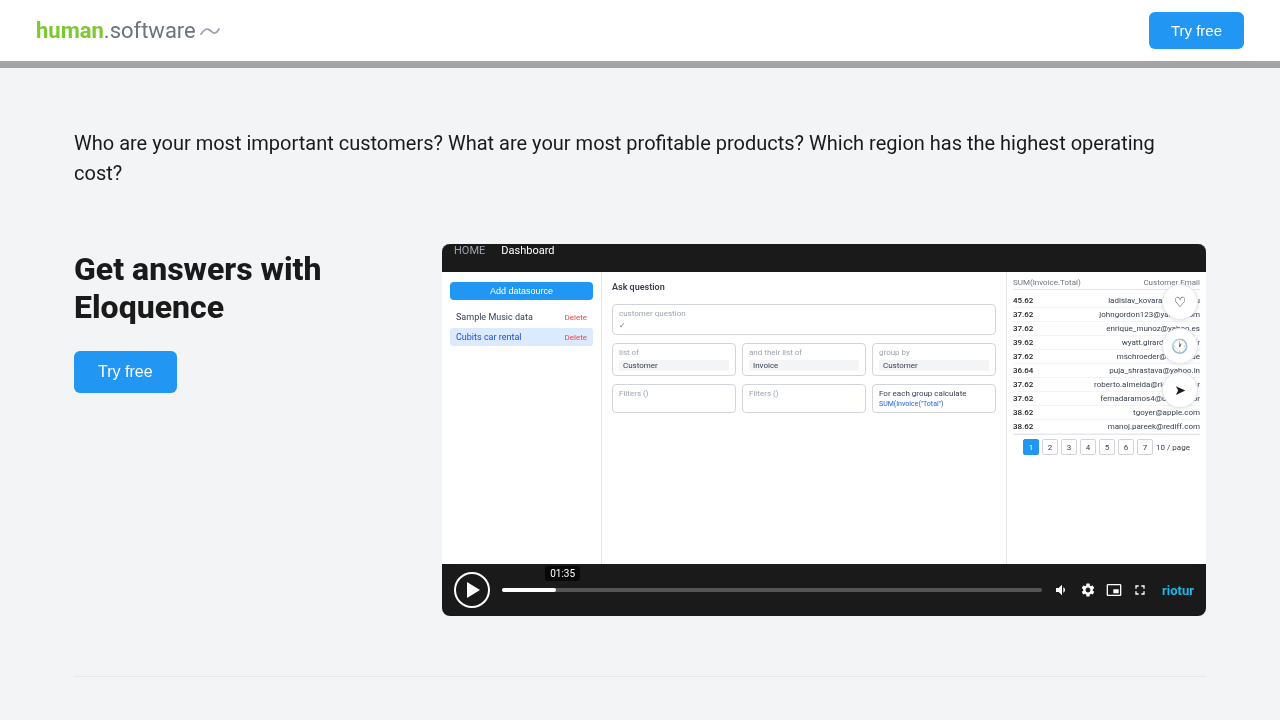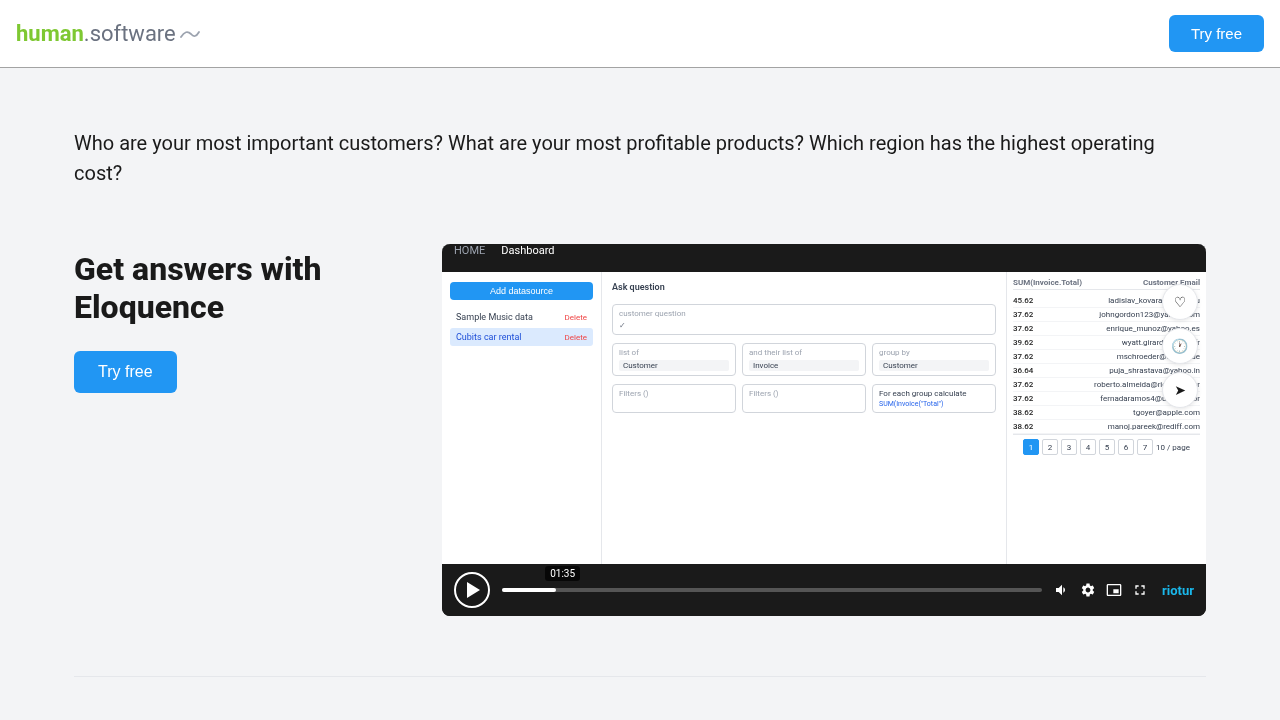--- a/index.html
+++ b/index.html
@@ -9,23 +9,23 @@
       color: #1a1a1a;
       min-height: 720px;
     }
 
     
     .header {
       background: #fff;
       display: flex;
       align-items: center;
       justify-content: space-between;
-      padding: 0 16px;
+      padding: 0 36px;
       height: 68px;
-      border-bottom: 1px solid #a3a3a3;
+      border-bottom: 7px solid #a3a3a3;
     }
     .logo {
       display: flex;
       align-items: center;
       gap: 0;
       font-size: 22px;
       font-weight: 600;
     }
     .logo-human {
       color: #7ec832;
@@ -259,21 +259,21 @@
       width: 200px;
       border-left: 1px solid #e5e7eb;
       padding: 6px;
       overflow: hidden;
     }
     .dash-results-header {
       display: flex;
       justify-content: space-between;
       font-size: 8px;
       color: #6b7280;
-      font-weight: 700;
+      font-weight: 400;
       margin-bottom: 4px;
       padding-bottom: 2px;
       border-bottom: 1px solid #e5e7eb;
     }
     .dash-results-row {
       display: flex;
       justify-content: space-between;
       font-size: 8px;
       color: #374151;
       padding: 2px 0;
@@ -333,20 +333,21 @@
       border-color: #2196f3;
     }
 
     
     .video-controls {
       background: #1a1a1a;
       padding: 8px 12px;
       display: flex;
       align-items: center;
       gap: 12px;
+      border-radius: 14px;
     }
     .play-btn {
       width: 36px;
       height: 36px;
       background: #1a1a1a;
       border: 2px solid #fff;
       border-radius: 50%;
       display: flex;
       align-items: center;
       justify-content: center;

